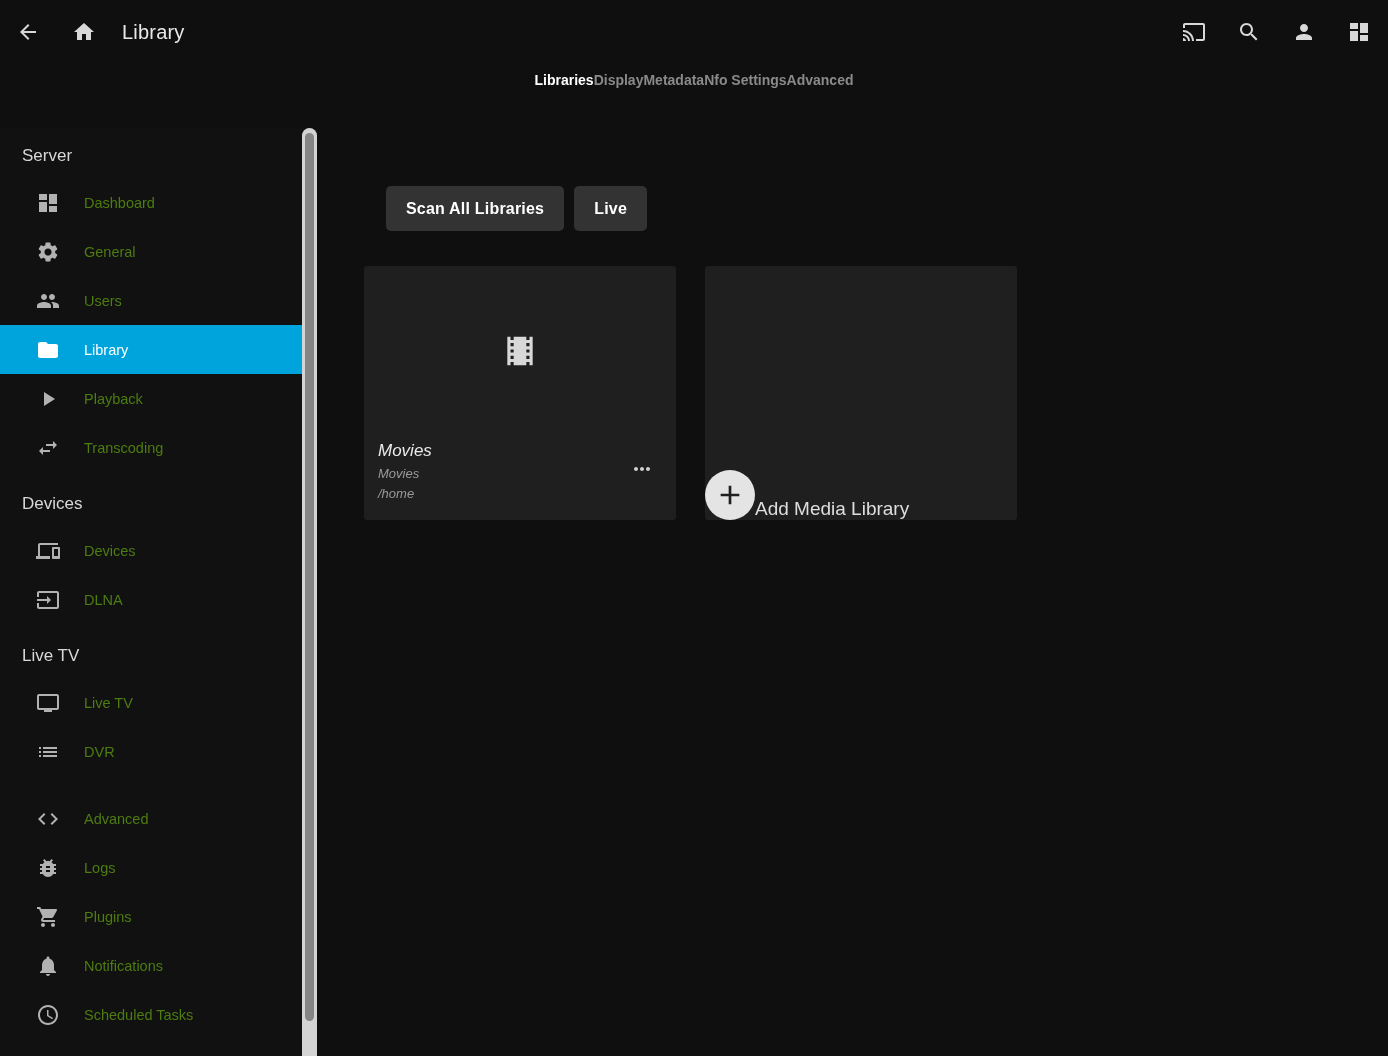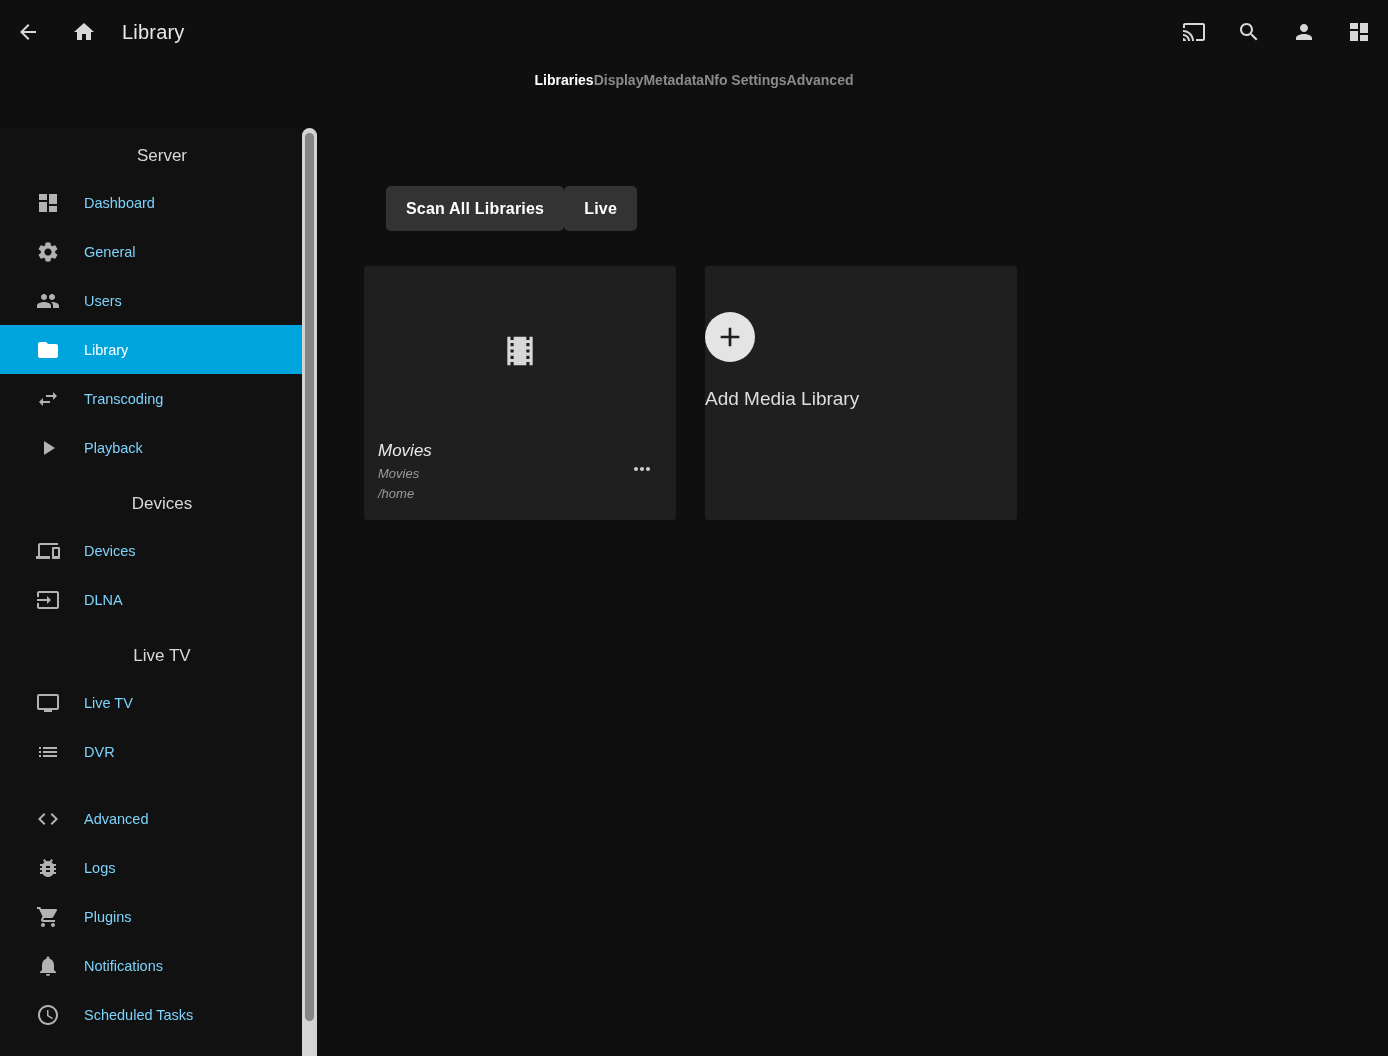--- a/index.html
+++ b/index.html
@@ -30,66 +30,66 @@
     display:flex; justify-content:center; align-items:center; 
   }
   .tab { font-size:14px; font-weight:bold; color:#8a8a8a; cursor:pointer; }
   .tab.active { color:#ffffff; }
 
   
   .sidebar {
     position:absolute; top:128px; left:0; width:302px; bottom:0;
     background:#111111; overflow:hidden;
   }
-  .nav-section { padding-top:18px;text-align:center; }
+  .nav-section { padding-top:18px; }
   .nav-section.first { padding-top:14px; }
   .section-title { height:28px; line-height:28px; margin:0 0 8px 22px; font-size:17px; color:#d8d8d8; font-weight:400; }
   .nav-item {
     display:flex; align-items:center; height:49px;
     padding-left:36px; gap:24px;
-    font-size:14.5px; color:#7dd3fc; cursor:pointer;
+    font-size:14.5px; color:#4d7c0f; cursor:pointer;
   }
   .nav-item .nav-icon { width:24px; height:24px; color:#b2b2b2; }
   .nav-item.active { background:#00a4dc; color:#ffffff; }
   .nav-item.active .nav-icon { color:#ffffff; }
 
   
   .scrollbar-track {
     position:absolute; top:128px; left:302px; width:15px; bottom:0;
     background:#d4d4d4; border-radius:8px 8px 0 0;
   }
   .scrollbar-thumb {
     position:absolute; top:5px; left:3px; width:9px; height:888px;
     background:#858585; border-radius:5px; cursor:pointer;
   }
 
   
   .main { position:absolute; left:318px; top:128px; right:0; bottom:0; }
-  .toolbar { margin:58px 0 0 36px; display:flex; gap:0;padding-left:32px; }
+  .toolbar { margin:58px 0 0 36px; display:flex; gap:10px;padding-left:32px; }
   .btn {
     background:#333333; color:#ffffff;
     font-family:inherit; font-weight:bold; font-size:16px;
     border:none; border-radius:5px; height:45px; padding:0 20px;
     letter-spacing:.2px; cursor:pointer;
   }
   .cards { margin:35px 0 0 46px; display:flex; gap:29px; }
   .card {
     width:312px; height:254px; background:#1f1f1f; border-radius:3px;
     position:relative; cursor:pointer;
   }
   .card-image { height:169px; display:flex; align-items:center; justify-content:center; }
   .card-image .media-icon { width:38px; height:38px; color:#d8d8d8; }
   .card-footer { padding:2px 32px 0 14px;font-style:italic; }
   .card-title { font-size:17px; color:#eaeaea; margin:4px 0 3px; font-weight:400; }
   .card-sub, .card-path { font-size:13px; color:#9a9a9a; line-height:1.55; }
   .more-btn {
     position:absolute; right:22px; top:191px; width:24px; height:24px;
     background:none; border:none; padding:0; color:#cfcfcf; cursor:pointer;
   }
-  .add-card { display:flex; flex-direction:column; align-items:flex-start; padding-top:46px; }
+  .add-card { display:flex; flex-direction:row; align-items:flex-end; padding-top:46px; }
   .plus-circle {
     width:50px; height:50px; border-radius:50%;
     background:#e4e4e4; color:#1f1f1f;
     display:flex; align-items:center; justify-content:center;
   }
   .plus-circle svg { width:32px; height:32px; }
   .add-label { margin-top:26px; font-size:19px; color:#dedede; }
 </style>
 </head>
 <body>
@@ -189,33 +189,33 @@
         <svg viewBox="0 0 24 24" width="24" height="24" fill="currentColor">
             <path d="M10 4H4c-1.1 0-1.99.9-1.99 2L2 18c0 1.1.9 2 2 2h16c1.1 0 2-.9 2-2V8c0-1.1-.9-2-2-2h-8l-2-2z"></path>
           </svg>
       </span>
       <span>Library</span>
     </div>
 
     <div class="nav-item">
       <span class="nav-icon">
         <svg viewBox="0 0 24 24" width="24" height="24" fill="currentColor">
+            <path d="M8 5v14l11-7z"></path>
+          </svg>
+      </span>
+      <span>Playback</span>
+    </div>
+
+    <div class="nav-item">
+      <span class="nav-icon">
+        <svg viewBox="0 0 24 24" width="24" height="24" fill="currentColor">
             <path d="M6.99 11L3 15l3.99 4v-3H14v-2H6.99v-3zM21 9l-3.99-4v3H10v2h7.01v3L21 9z"></path>
           </svg>
       </span>
       <span>Transcoding</span>
-    </div>
-
-    <div class="nav-item">
-      <span class="nav-icon">
-        <svg viewBox="0 0 24 24" width="24" height="24" fill="currentColor">
-            <path d="M8 5v14l11-7z"></path>
-          </svg>
-      </span>
-      <span>Playback</span>
     </div>
   </div>
 
   <div class="nav-section">
     <div class="section-title">Devices</div>
 
     <div class="nav-item">
       <span class="nav-icon">
         <svg viewBox="0 0 24 24" width="24" height="24" fill="currentColor">
             <path d="M4 6h18V4H4c-1.1 0-2 .9-2 2v11H0v3h14v-3H4V6zm19 2h-6c-.55 0-1 .45-1 1v10c0 .55.45 1 1 1h6c.55 0 1-.45 1-1V9c0-.55-.45-1-1-1zm-1 9h-4v-7h4v7z"></path>

